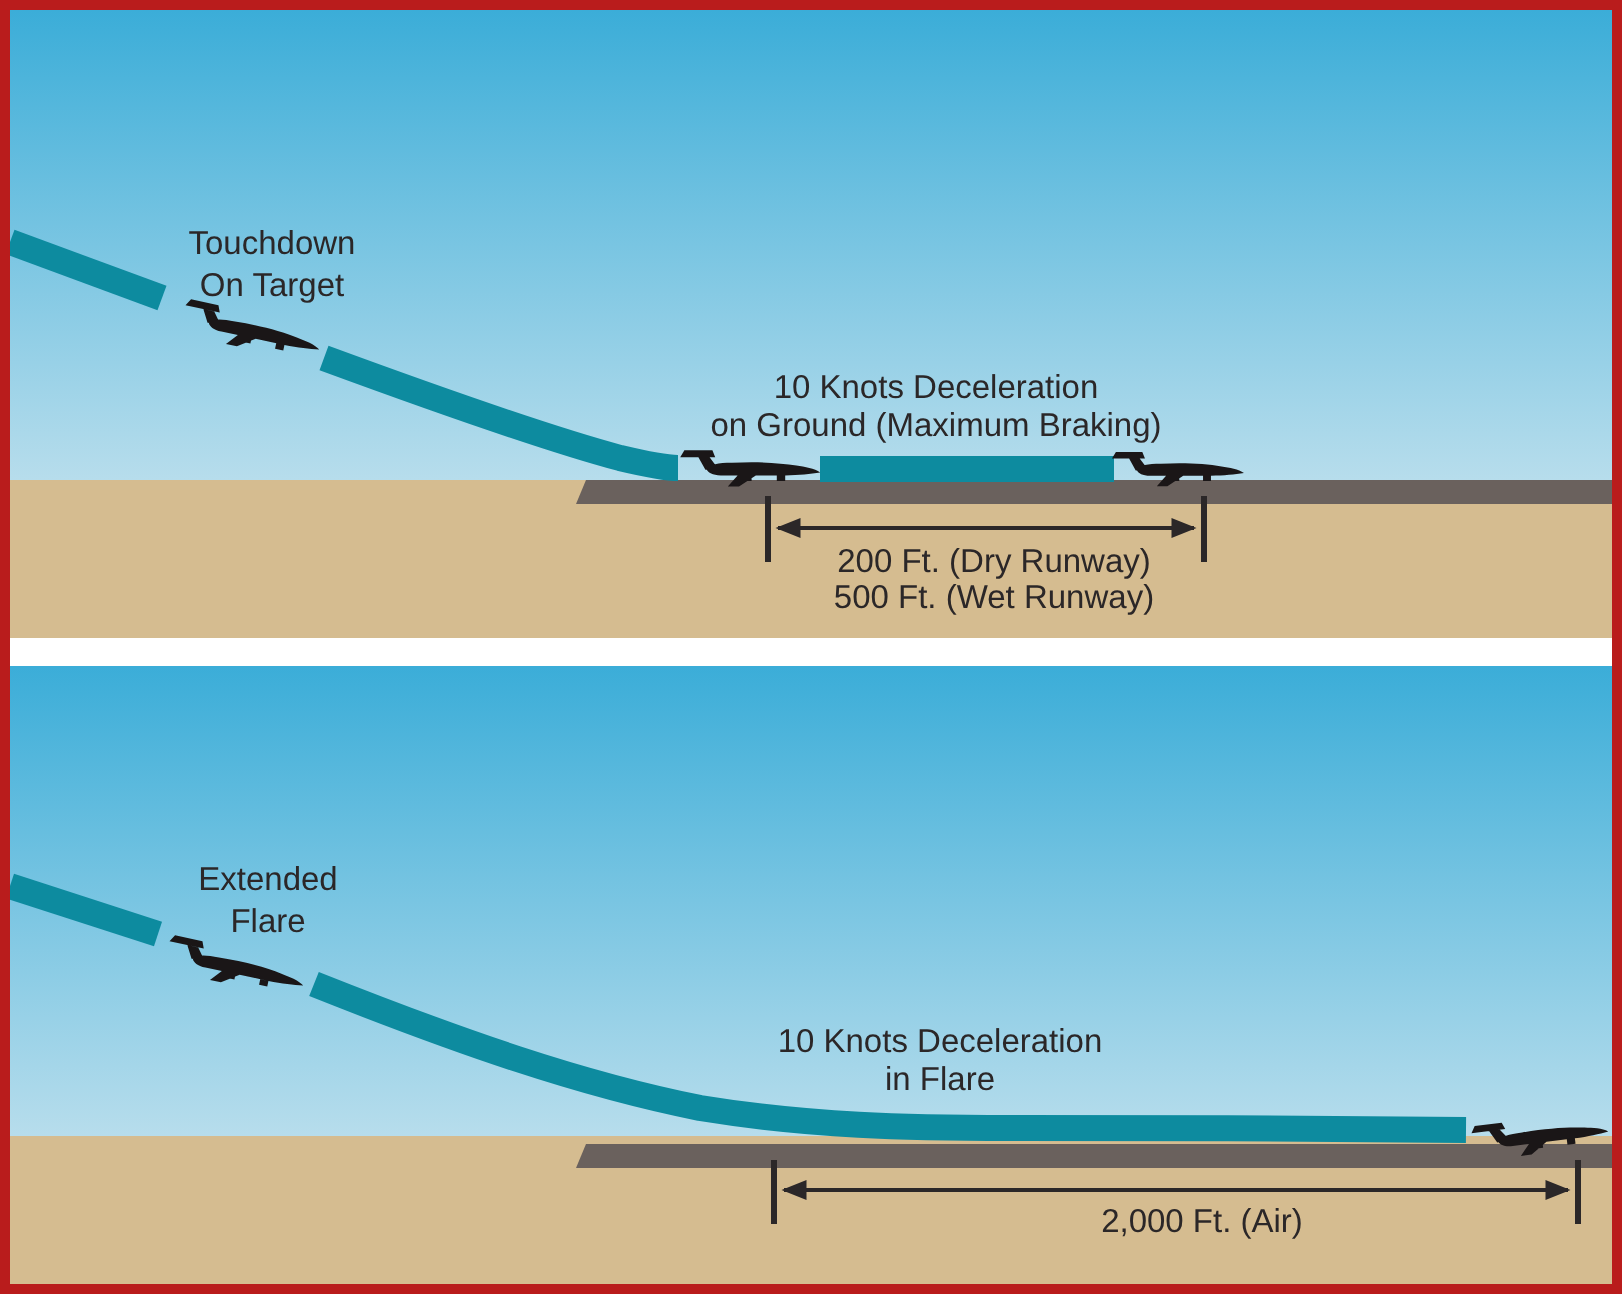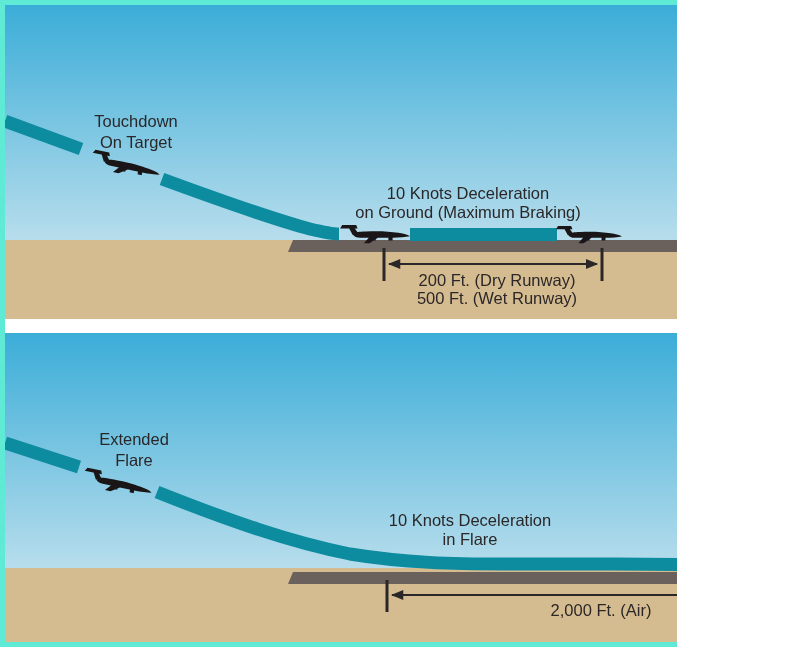--- a/index.html
+++ b/index.html
@@ -1,19 +1,19 @@
 <!DOCTYPE html>
 <html><head>
 <meta charset="utf-8">
 <style>
   html,body { margin:0; padding:0; background:#ffffff; }
   .figure {
     position:relative;
-    width:677px; height:647px;
-    background:#5eead4; 
+    width:811px; height:647px;
+    background:#b91c1c; 
     font-family:"Liberation Sans", sans-serif;
     overflow:hidden;
   }
   .panel { position:absolute; left:5px; width:801px; display:block; }
   .panel-top    { top:5px;   height:314px; }
   .panel-bottom { top:333px; height:309px; }
   .divider { position:absolute; left:5px; top:319px; width:801px; height:14px; background:#ffffff; }
   text.label {
     font-family:"Liberation Sans", sans-serif;
     font-size:16.5px;

